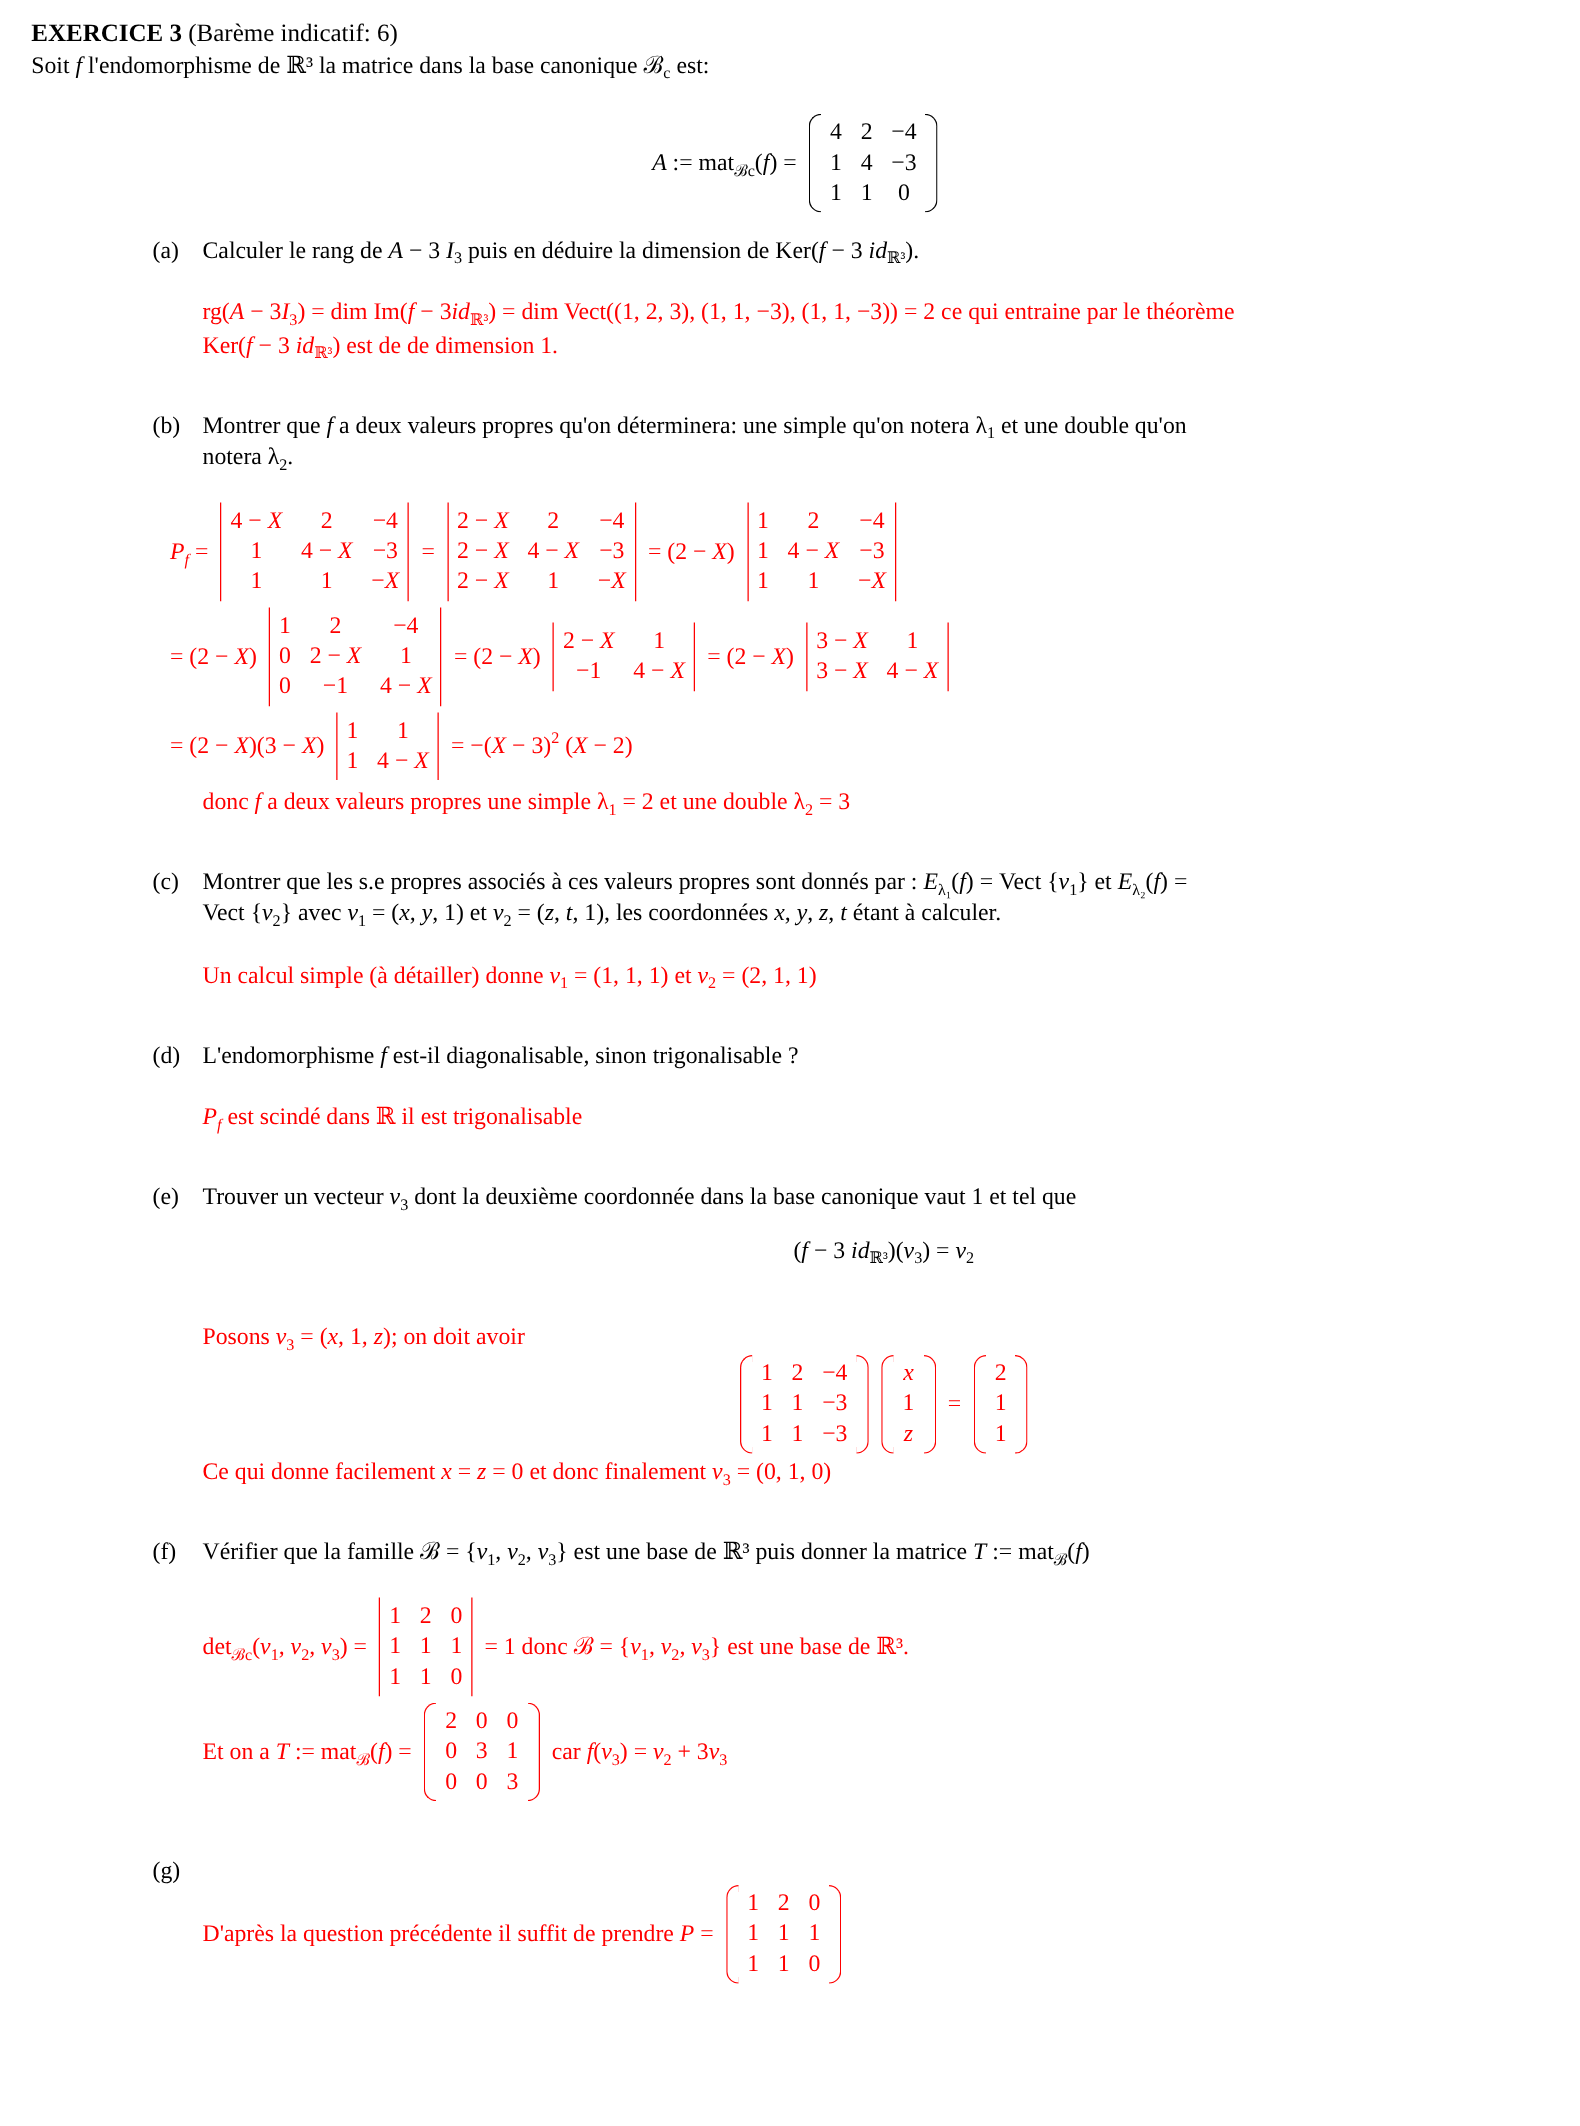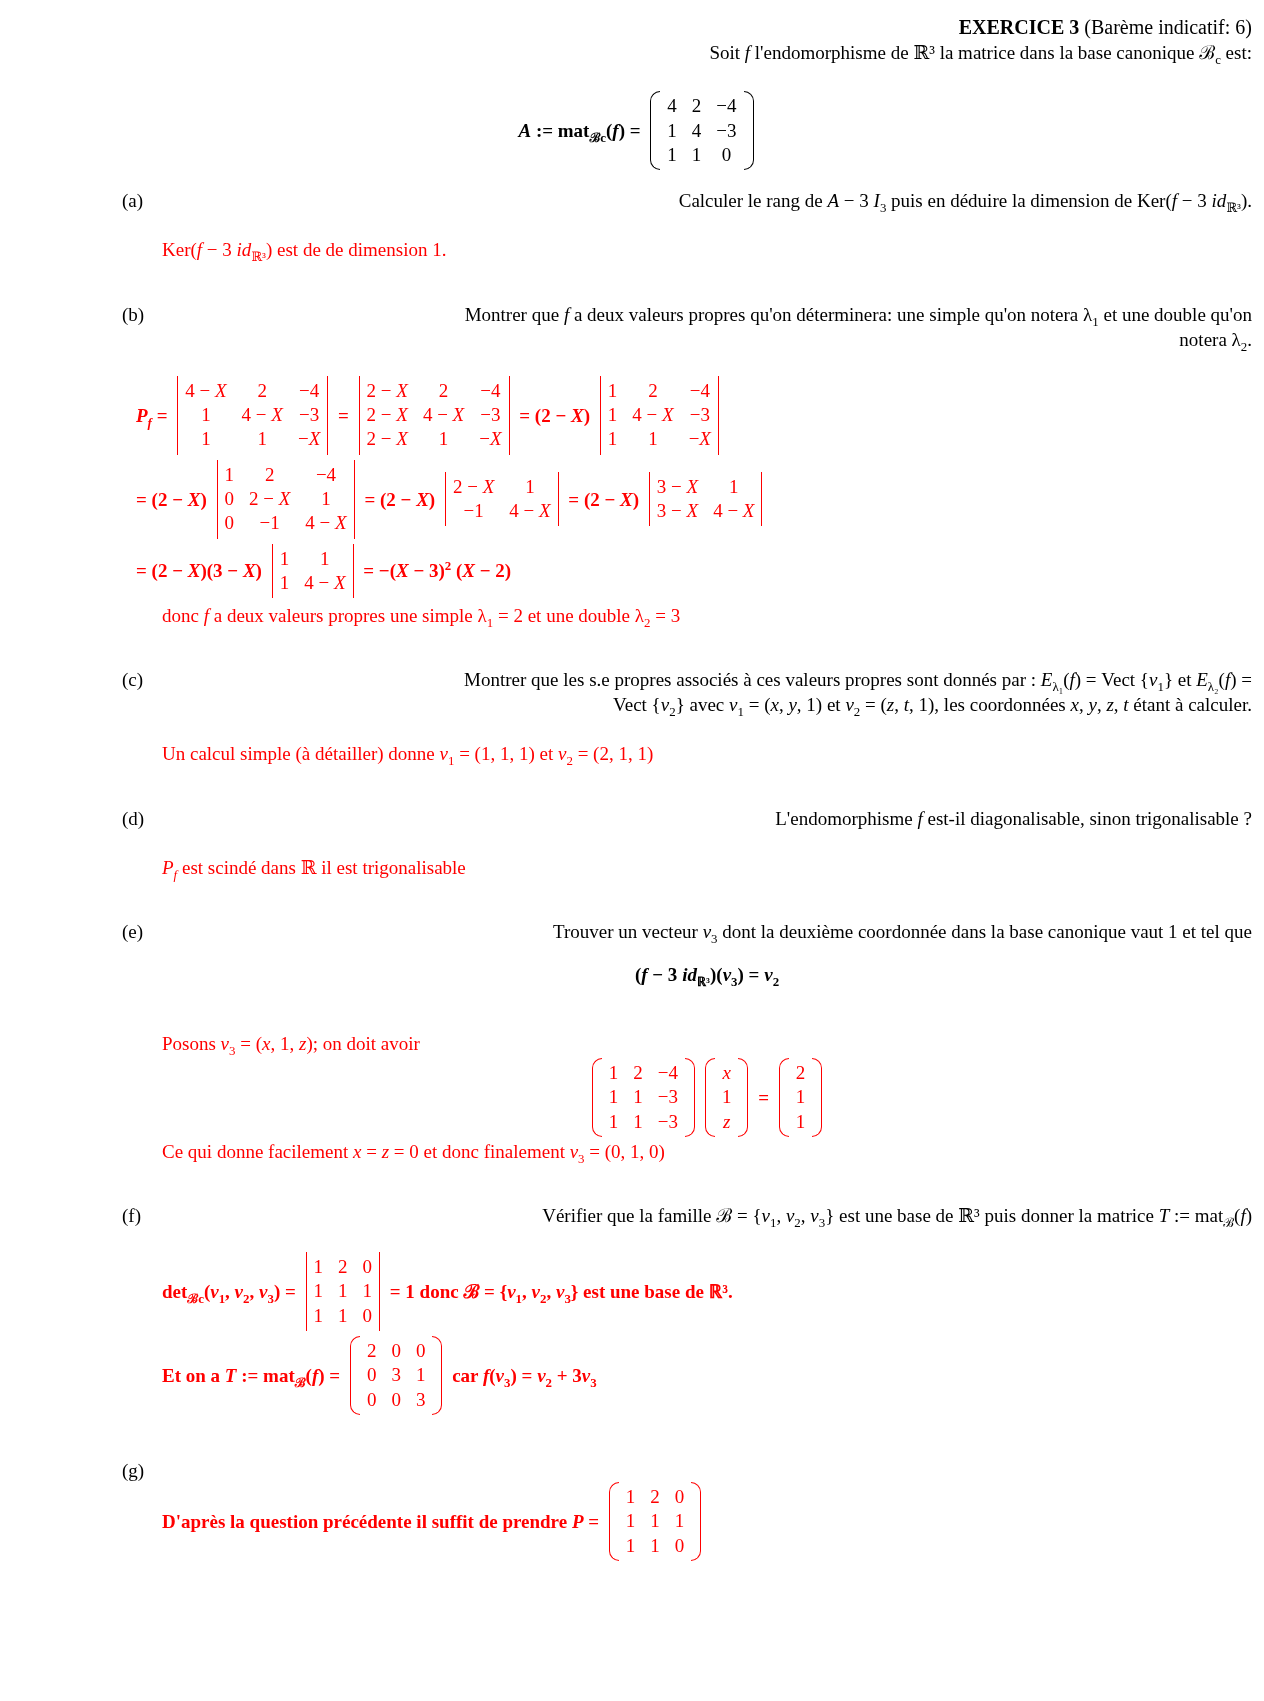--- a/index.html
+++ b/index.html
@@ -4,35 +4,35 @@
 <style>
   html,body{margin:0;padding:0;}
   body{
     width:1264px;height:1701px;overflow:hidden;background:#ffffff;color:#000;
     font-family:"Liberation Serif","DejaVu Serif",serif;
     font-size:19px;line-height:1.32;
   }
   .page{padding:14px 12px 0 25px;}
   .heading{font-size:20px;}
   .heading .bold{font-weight:bold;}
-  .nowrap{white-space:nowrap;text-align:right;}
+  .nowrap{white-space:nowrap;}
   i{font-style:italic;}
   sub{font-size:68%;line-height:0;}
   sup{font-size:68%;line-height:0;}
   .sol{color:var(--sol,#ff0000);margin-top:44px;}
   
   .qitem{display:flex;margin-left:97px;margin-top:38px;}
   .qitem.first{margin-top:18px;}
   .qlabel{flex:none;width:40px;}
   .qbody{flex:1;min-width:0;}
   .sol-block{margin-top:24px;}
   .sline{margin:1px 0;white-space:nowrap;}
   
   .mathline{display:flex;align-items:center;flex-wrap:nowrap;margin:5px 0;}
-  .mathline .mseg{white-space:pre;font-weight:bold;}
+  .mathline .mseg{white-space:pre;}
   .centered{justify-content:center;}
   .eqA{margin:26px 0 10px;}
   .bmath{margin-left:-26px;}
   .eqE{margin:18px 0 14px;}
   .solEq{margin:2px 0;}
   
   .mat{display:inline-flex;align-items:stretch;vertical-align:middle;margin:0 5px;}
   .mgrid{display:inline-grid;column-gap:15px;row-gap:0;padding:3px 7px;align-items:center;}
   .mcell{text-align:center;line-height:1.28;white-space:pre;}
   .pl{width:9px;border:1.7px solid currentColor;border-right:none;border-radius:13px 0 0 13px;}
@@ -66,20 +66,21 @@
         </span>
         <span class="pr"></span>
       </span>
     </div>
 
   <div class="qitem first">
     <div class="qlabel">(a)</div>
     <div class="qbody">
       <div class="nowrap">Calculer le rang de <i>A</i> − 3 <i>I</i><sub>3</sub> puis en déduire la dimension de Ker(<i>f</i> − 3 <i>id</i><sub>ℝ³</sub>).</div>
       <div class="sol-block sol">
+        <div class="sline">rg(<i>A</i> − 3<i>I</i><sub>3</sub>) = dim Im(<i>f</i> − 3<i>id</i><sub>ℝ³</sub>) = dim Vect((1, 2, 3), (1, 1, −3), (1, 1, −3)) = 2 ce qui entraine par le théorème</div>
         <div class="sline">Ker(<i>f</i> − 3 <i>id</i><sub>ℝ³</sub>) est de de dimension 1.</div>
       </div>
     </div>
   </div>
 
   <div class="qitem">
     <div class="qlabel">(b)</div>
     <div class="qbody">
       <div class="nowrap">Montrer que <i>f</i> a deux valeurs propres qu'on déterminera: une simple qu'on notera λ<sub>1</sub> et une double qu'on</div>
       <div class="nowrap">notera λ<sub>2</sub>.</div>

